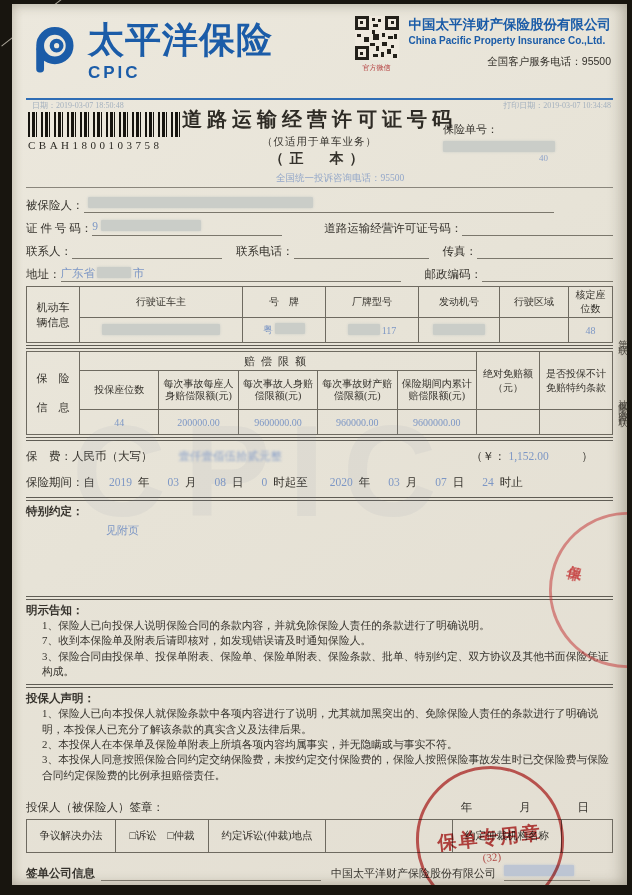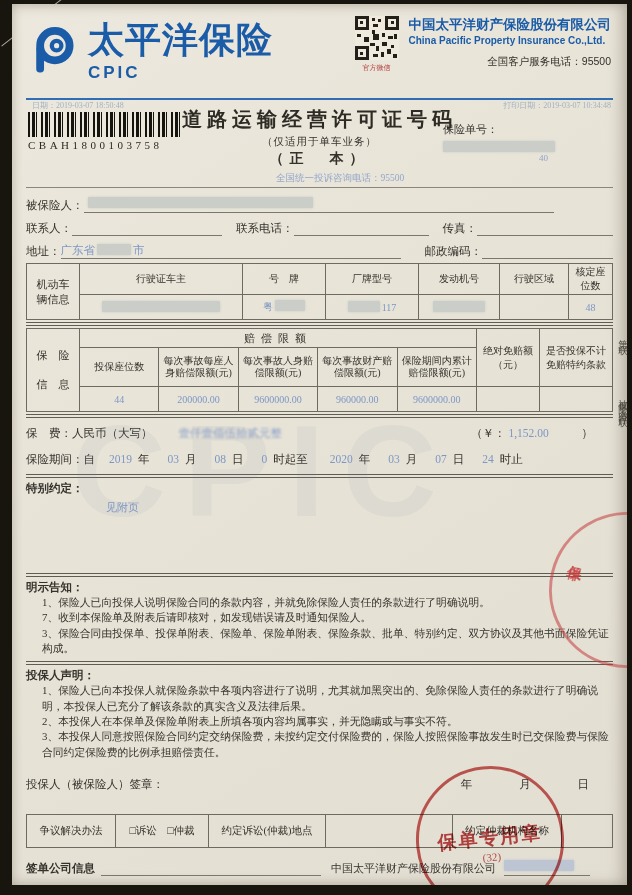--- a/index.html
+++ b/index.html
@@ -168,20 +168,26 @@
       </div>
     </div>
     <div class="complaint">全国统一投诉咨询电话：95500</div>
     <hr class="hr">
 
     <div class="frow">
       <span class="lbl">被保险人：</span>
       <span class="u" style="width:470px;"><span class="rd" style="width:225px;margin-left:4px;"></span></span>
     </div>
     <div class="frow">
+      <span class="lbl">证 件 号 码：</span>
+      <span class="u" style="width:190px;"><span class="bv">9</span><span class="rd" style="width:100px;margin-left:3px;"></span></span>
+      <span class="lbl" style="margin-left:42px;">道路运输经营许可证号码：</span>
+      <span class="u" style="flex:1;"></span>
+    </div>
+    <div class="frow">
       <span class="lbl">联系人：</span>
       <span class="u" style="width:150px;"></span>
       <span class="lbl" style="margin-left:14px;">联系电话：</span>
       <span class="u" style="width:135px;"></span>
       <span class="lbl" style="margin-left:14px;">传真：</span>
       <span class="u" style="flex:1;"></span>
     </div>
     <div class="frow">
       <span class="lbl">地址：</span>
       <span class="u" style="width:340px;"><span class="bv">广东省</span><span class="rd" style="width:34px;margin:0 2px;"></span><span class="bv">市</span></span>
@@ -296,21 +302,21 @@
 
     <div class="sig-row">
       <span>投保人（被保险人）签章：</span>
       <span class="sig-dates" style="margin-right:24px;">
         <span>年</span>
         <span>月</span>
         <span>日</span>
       </span>
     </div>
 
-    <table class="dispute" style="margin-top:22px;padding-left:24px;">
+    <table class="dispute" style="margin-top:4px;padding-left:24px;">
       <tbody>
           <tr>
         <td style="width:84px;">争议解决办法</td>
         <td style="width:88px;">□诉讼　□仲裁</td>
         <td style="width:112px;">约定诉讼(仲裁)地点</td>
         <td style="width:122px;"></td>
         <td style="width:104px;">约定仲裁机构名称</td>
         <td></td>
       </tr>
     </tbody>

